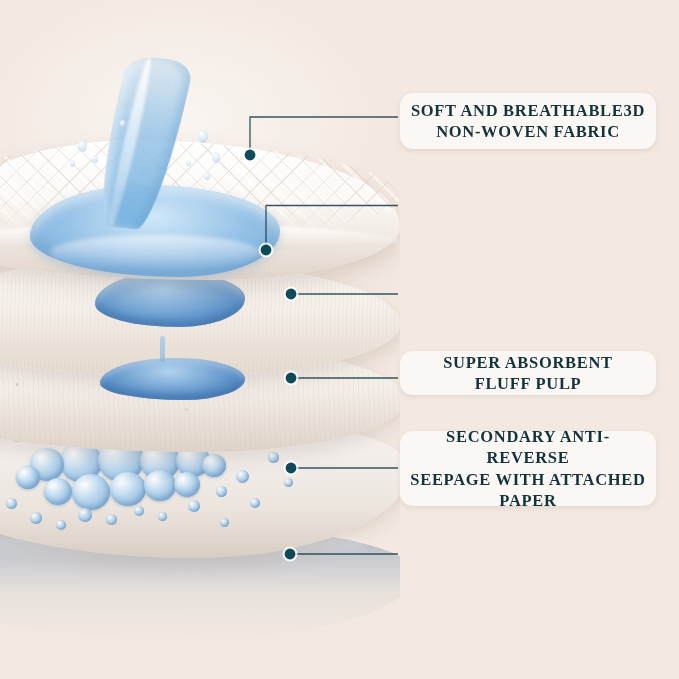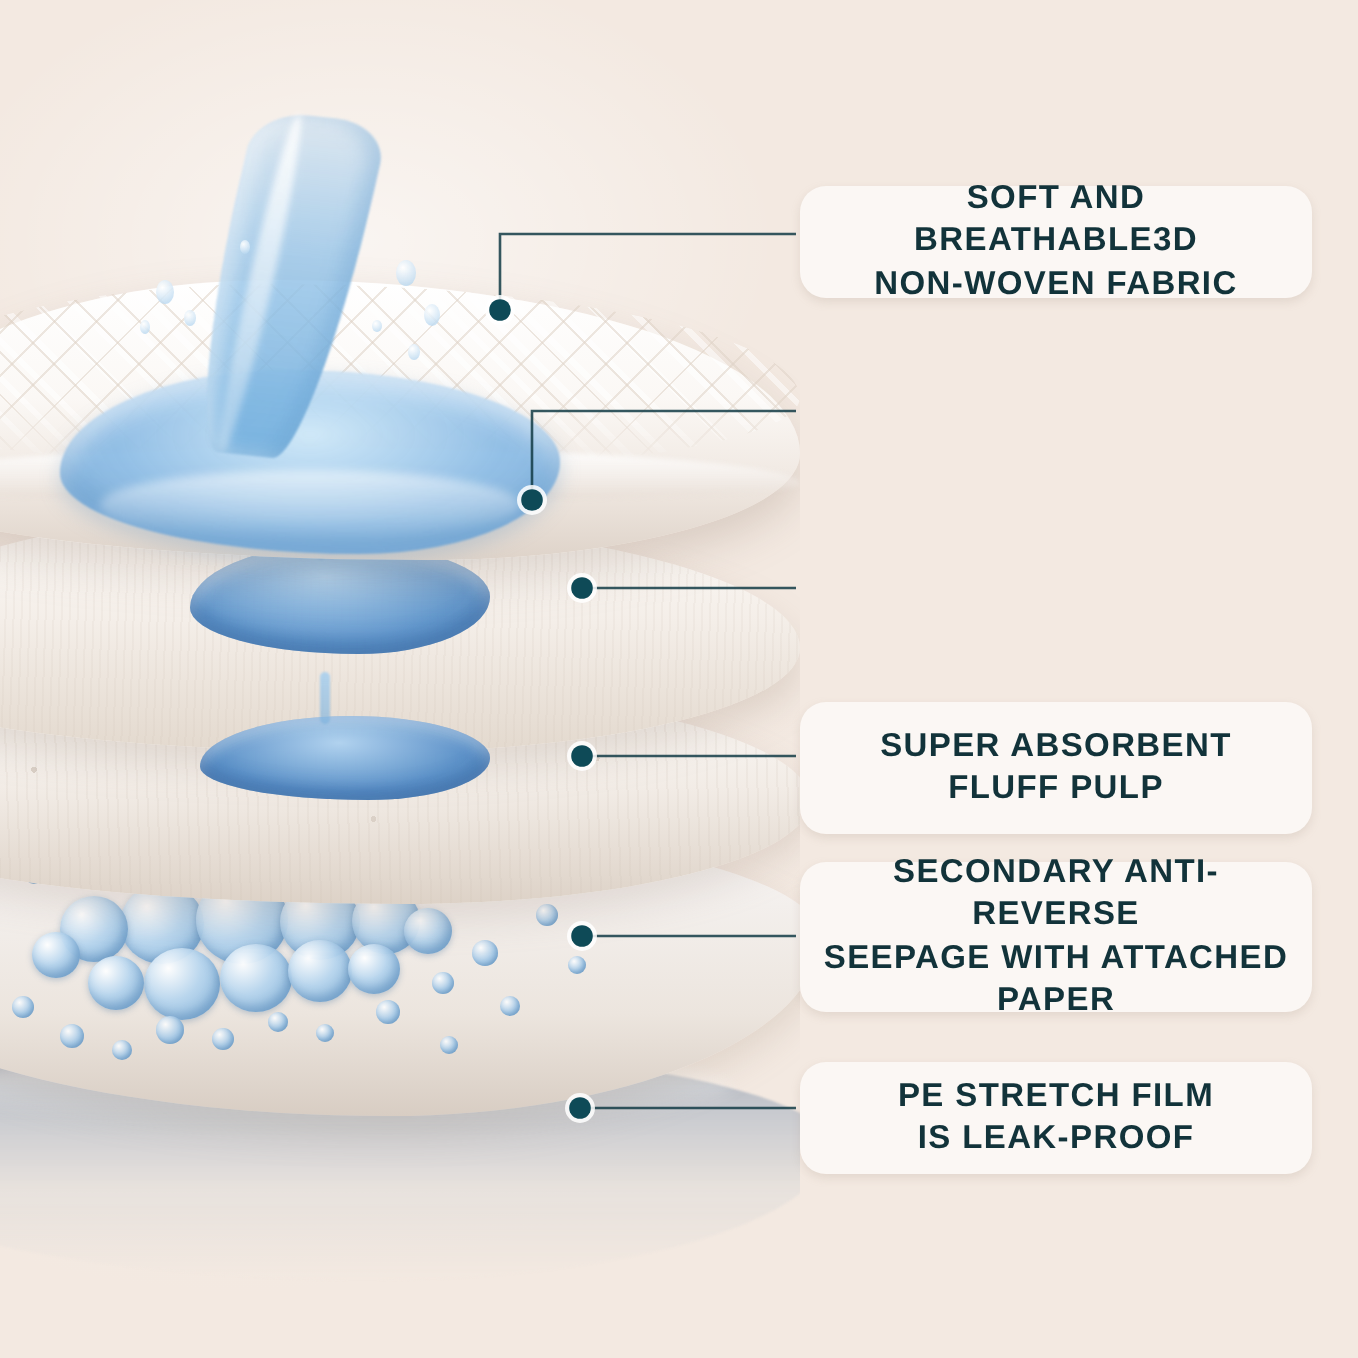--- a/index.html
+++ b/index.html
@@ -196,21 +196,21 @@
     left:400px; width:256px;
     background:#fbf7f4;
     border-radius:13px;
     box-shadow:0 2px 5px rgba(170,150,135,.22);
     display:flex; align-items:center; justify-content:center;
     text-align:center;
     padding:6px 10px;
   }
   .card .txt{
     color:#12333a;
-    font-family:Liberation Sans, sans-serif;
+    font-family:Liberation Serif, serif;
     font-size:16.5px;
     font-weight:bold;
     letter-spacing:.7px;
     line-height:1.30;
     text-transform:uppercase;
     white-space:pre-line;
   }
 </style>
 </head>
 <body>
@@ -336,28 +336,24 @@
         <circle cx="290" cy="554" r="7.5" fill="#ffffff" fill-opacity=".85"></circle>
         <circle cx="290" cy="554" r="5.4" fill="#0e4a57"></circle>
       </g>
     </svg>
 
   <div id="labels">
       <div class="card" style="top: 93px; height: 56px;">
         <div class="txt">SOFT AND BREATHABLE3D
 NON-WOVEN FABRIC</div>
       </div>
-      <div class="card" style="top: 351px; height: 66px;">
+      <div class="card" style="top: 351px; height: 44px;">
         <div class="txt">SUPER ABSORBENT
 FLUFF PULP</div>
       </div>
       <div class="card" style="top: 431px; height: 75px;">
         <div class="txt">SECONDARY ANTI-REVERSE
 SEEPAGE WITH ATTACHED
 PAPER</div>
       </div>
-      <div class="card" style="top: 531px; height: 56px;">
-        <div class="txt">PE STRETCH FILM
-IS LEAK-PROOF</div>
-      </div>
     </div>
 
 </div>
 
 </body></html>

